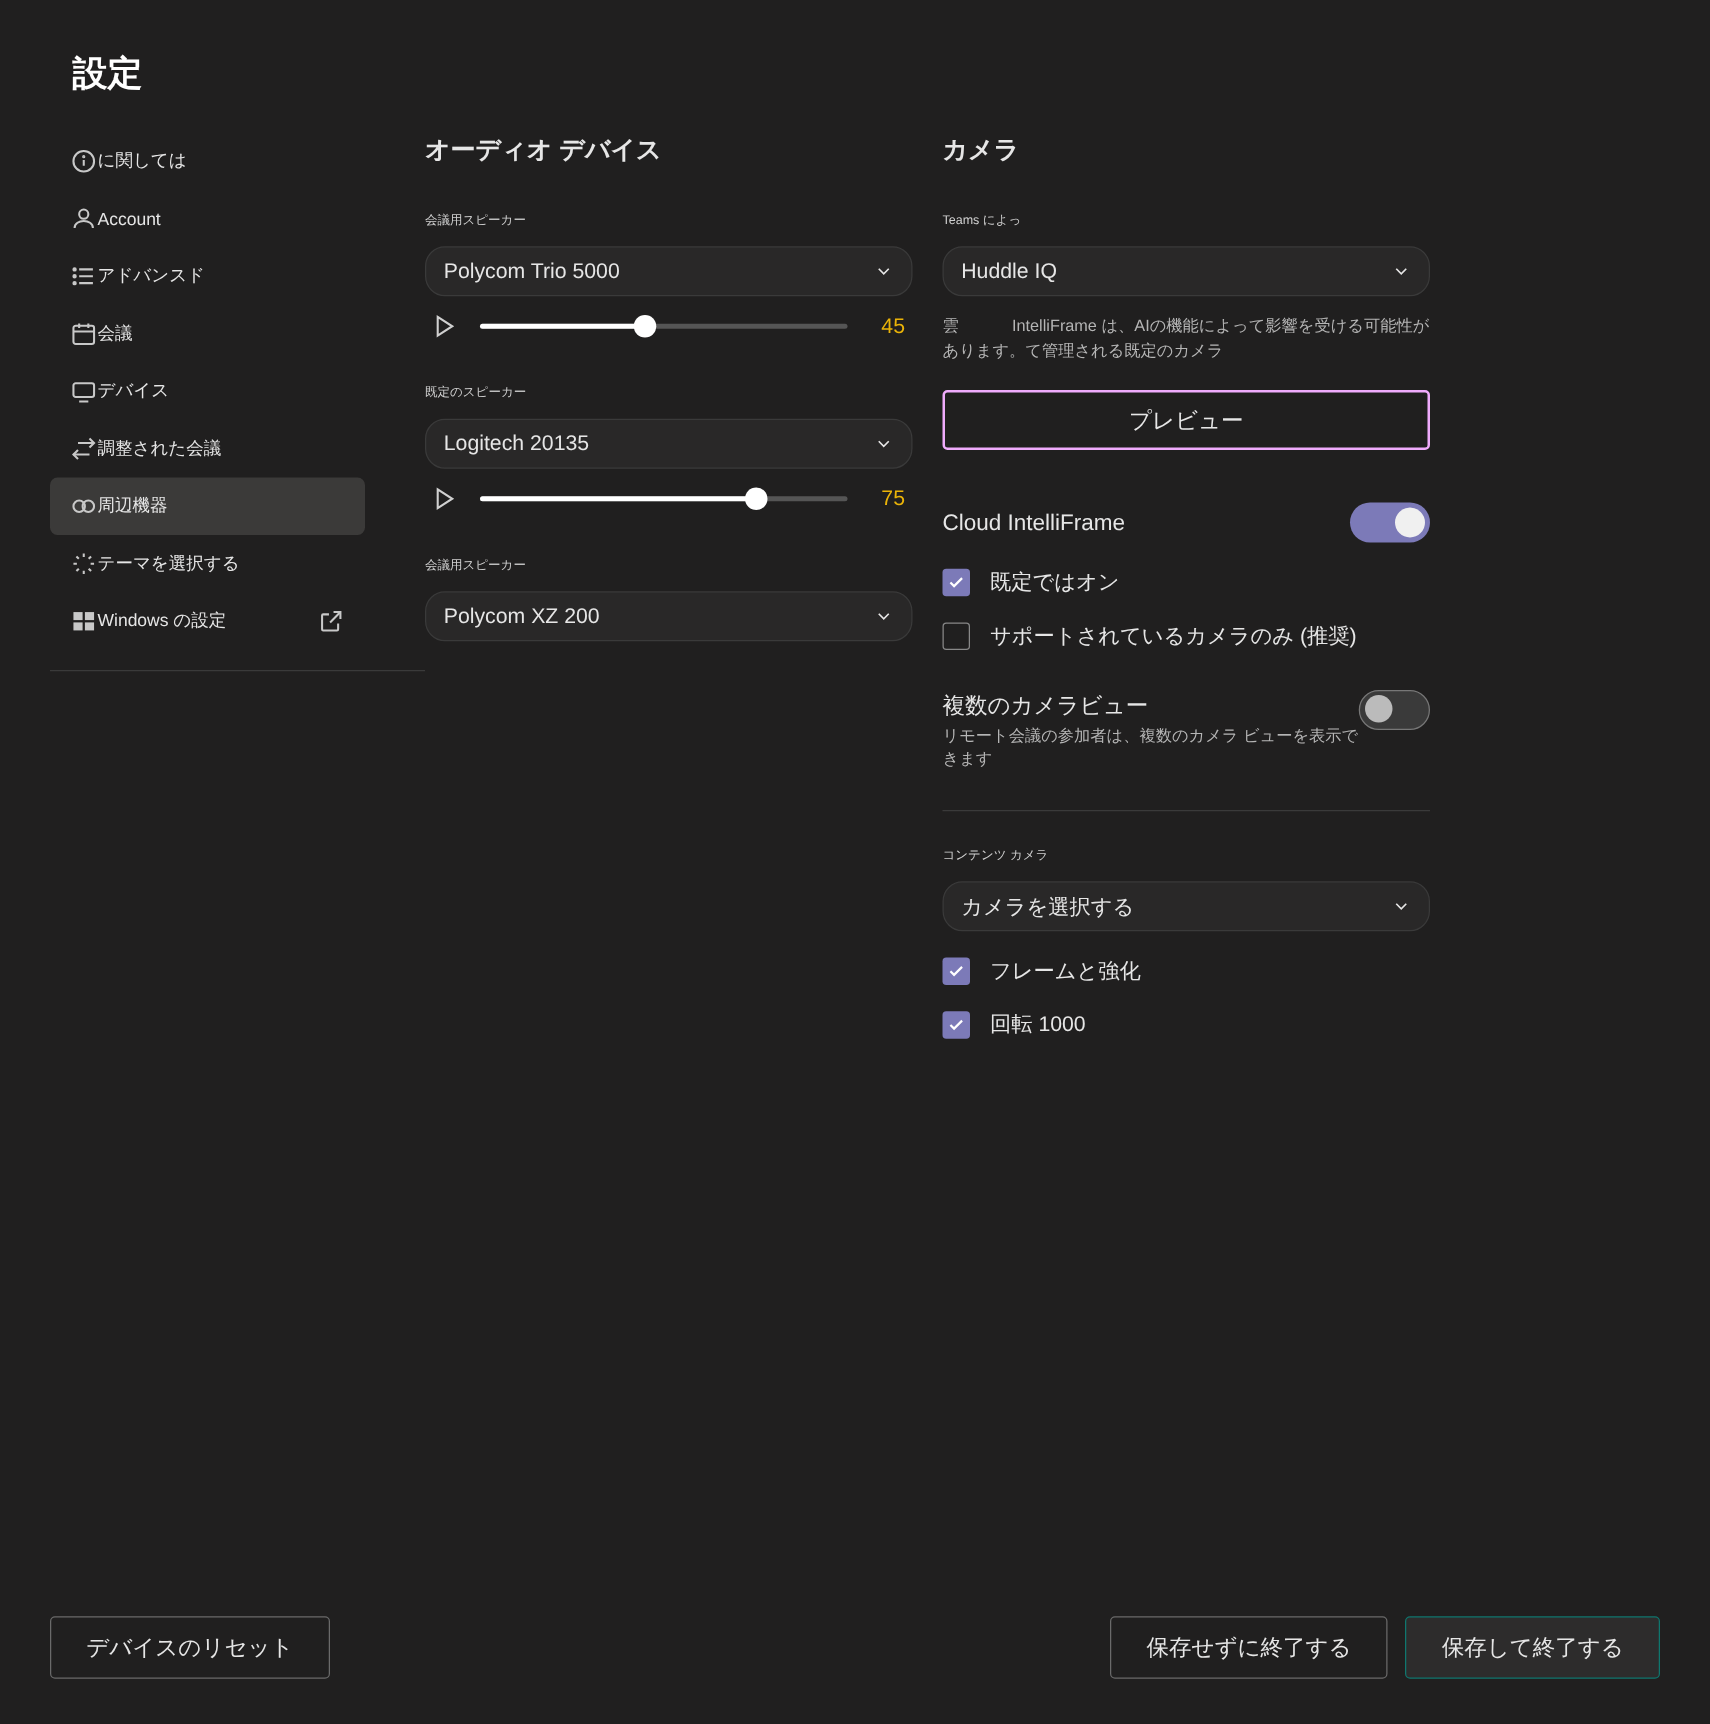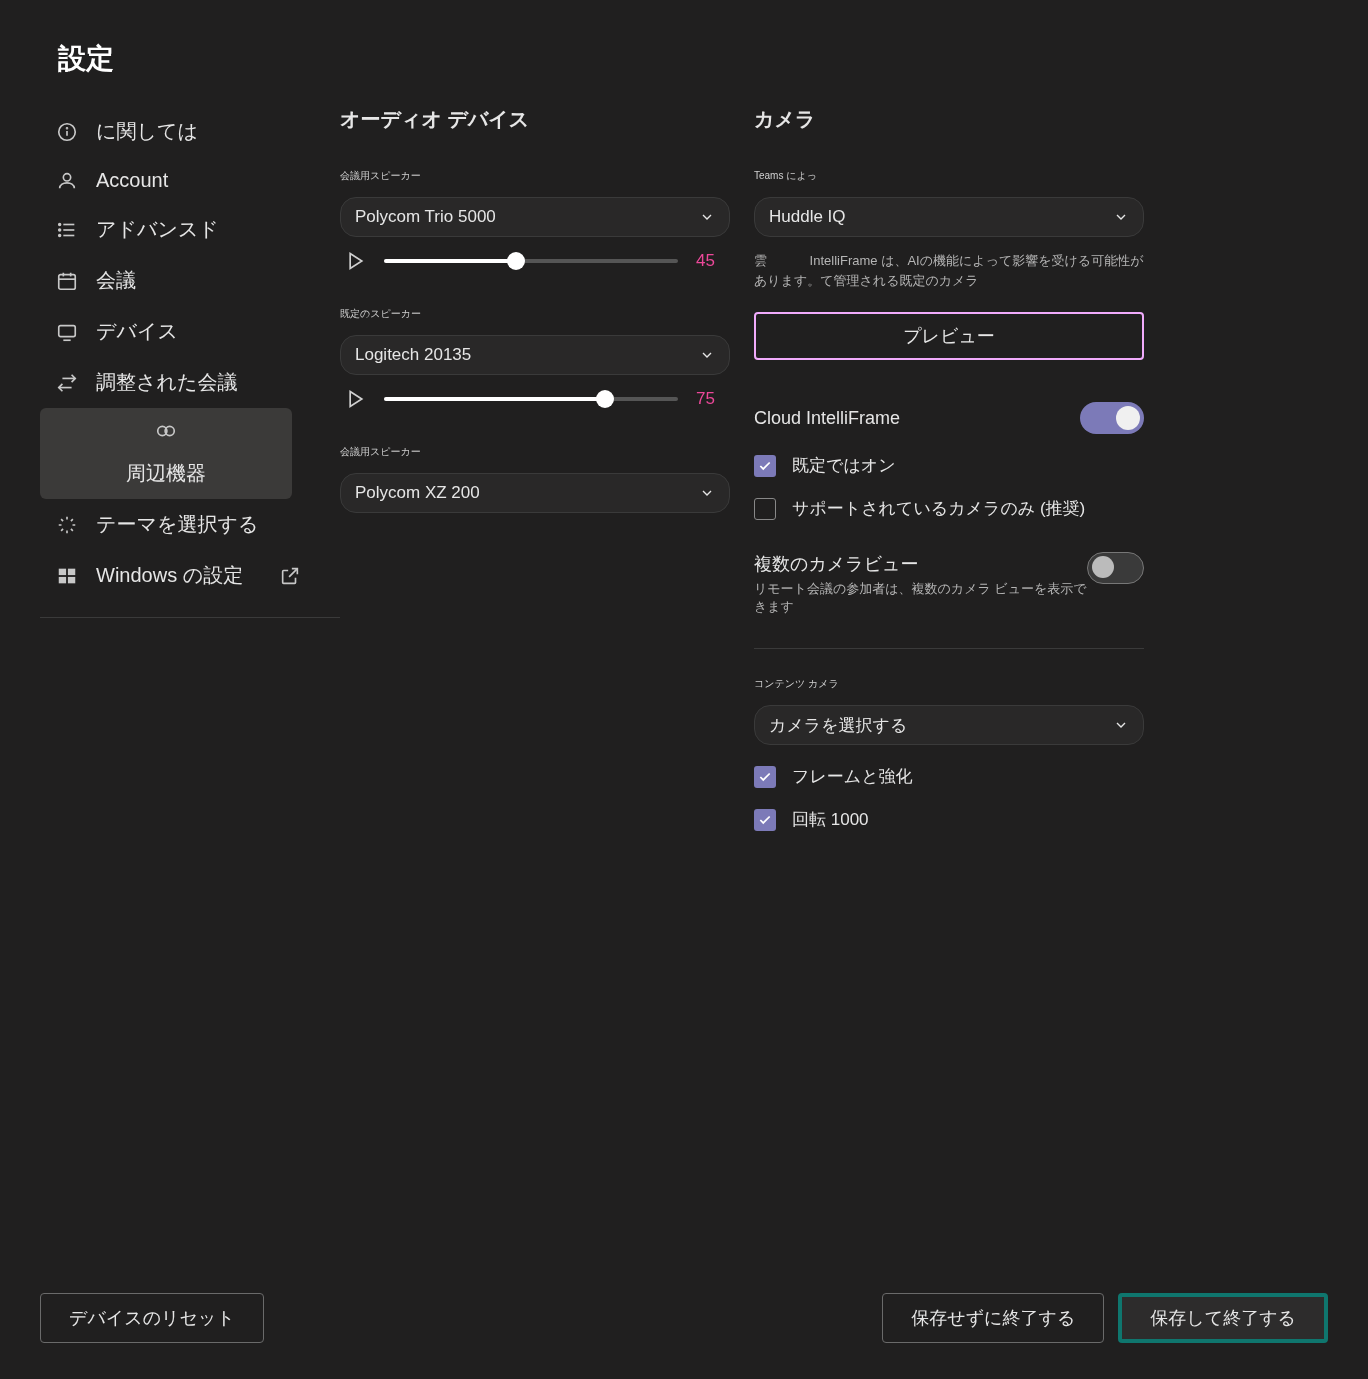--- a/index.html
+++ b/index.html
@@ -2,57 +2,57 @@
 <html><head>
 <meta charset="utf-8">
 <style>
   * { box-sizing: border-box; margin: 0; padding: 0; }
   html, body { width: 1368px; height: 1379px; background: #201f1f; color: #fff; font-family: "Segoe UI", "Yu Gothic UI", sans-serif; overflow: hidden; }
   .app { display: flex; flex-direction: column; height: 100%; padding: 40px 40px 36px 40px; }
   .title { font-size: 28px; font-weight: 600; margin-bottom: 28px; margin-left: 18px; }
   .body { display: flex; flex: 1; overflow: hidden; }
   .sidebar { width: 300px; display: flex; flex-direction: column; }
   .sidebar-inner { padding-right: 48px; border-bottom: 1px solid #3a3a3a; padding-bottom: 16px; }
-  .nav-item { display: flex; align-items: center; gap: 18px; padding: 12px 16px; border-radius: 6px; font-size: 20px; color: #e6e6e6; cursor: pointer; white-space: nowrap; }
-  .nav-item.selected { background: #3b3a39; flex-direction: column; }
+  .nav-item { display: flex; align-items: center; padding: 12px 16px; border-radius: 6px; font-size: 14px; color: #e6e6e6; cursor: pointer; white-space: nowrap; }
+  .nav-item.selected { background: #3b3a39; }
   .nav-item .icon { width: 22px; height: 22px; flex: 0 0 22px; display: flex; align-items: center; justify-content: center; color: #c8c8c8; }
   .nav-item .spacer { flex: 1; }
   .content { flex: 1; display: flex; gap: 24px; }
   .col { width: 390px; display: flex; flex-direction: column; }
   .section-title { font-size: 20px; font-weight: 600; color: #e6e6e6; margin-bottom: 36px; }
   .field-label { font-size: 10px; color: #d0d0d0; margin-bottom: 14px; }
   .select { background: #292828; border: 1px solid #3a3a3a; border-radius: 16px; height: 40px; display: flex; align-items: center; justify-content: space-between; padding: 0 14px; font-size: 17px; color: #e6e6e6; cursor: pointer; }
   .select .chev { width: 16px; height: 16px; }
   .slider-row { display: flex; align-items: center; gap: 18px; padding: 14px 6px 0 6px; }
   .slider-row .play { width: 20px; height: 20px; color: #d0d0d0; cursor: pointer; }
   .slider-track { position: relative; flex: 1; height: 4px; background: #555; border-radius: 2px; }
   .slider-fill { position: absolute; left: 0; top: 0; bottom: 0; background: #fff; border-radius: 2px; }
   .slider-thumb { position: absolute; top: 50%; width: 18px; height: 18px; background: #fff; border-radius: 50%; transform: translate(-50%, -50%); }
-  .slider-val { width: 28px; text-align: left; font-size: 17px; color: #ec4899; }
+  .slider-val { width: 28px; text-align: right; font-size: 17px; color: #eab308; }
   .spacer-block { height: 36px; }
   .note { font-size: 13px; color: #b5b5b5; line-height: 1.5; margin-top: 14px; }
   .outline-btn { height: 48px; border: 2px solid #f0abfc; border-radius: 4px; display: flex; align-items: center; justify-content: center; font-size: 18px; color: #e6e6e6; cursor: pointer; margin-top: 22px; background: transparent; }
   .row-between { display: flex; align-items: center; justify-content: space-between; margin-top: 42px; }
   .toggle { width: 64px; height: 32px; border-radius: 16px; background: #7c7ab8; position: relative; cursor: pointer; }
   .toggle .knob { position: absolute; top: 4px; width: 24px; height: 24px; border-radius: 50%; background: #f0f0f0; }
   .toggle.on .knob { right: 4px; }
   .toggle.off { background: #3a3a3a; border: 1px solid #777; }
   .toggle.off .knob { left: 4px; top: 3px; width: 22px; height: 22px; background: #bbb; }
   .checkbox-row { display: flex; align-items: center; gap: 16px; margin-top: 20px; font-size: 17px; color: #e6e6e6; }
   .checkbox { width: 22px; height: 22px; border-radius: 3px; display: flex; align-items: center; justify-content: center; flex: 0 0 22px; }
   .checkbox.checked { background: #7c7ab8; }
   .checkbox.unchecked { border: 1.5px solid #888; }
   .checkbox.checked svg { width: 14px; height: 14px; color: #fff; }
   .sub-note { font-size: 13px; color: #b5b5b5; margin-top: 4px; }
   .hr { height: 1px; background: #3a3a3a; margin-top: 32px; }
   .footer { display: flex; justify-content: space-between; align-items: center; padding-top: 24px; }
   .footer-right { display: flex; gap: 14px; }
   .btn { height: 50px; padding: 0 28px; border-radius: 4px; display: flex; align-items: center; justify-content: center; font-size: 18px; cursor: pointer; }
   .btn.outline { border: 1px solid #6a6a6a; color: #e6e6e6; background: transparent; }
-  .btn.solid { background: #2d2c2c; border: 4px solid #0f766e; color: #e6e6e6; }
+  .btn.solid { background: #2d2c2c; border: 1px solid #0f766e; color: #e6e6e6; }
   .col-right .field-label { margin-top: 0; }
   .toggle-group-label { font-size: 18px; color: #e6e6e6; }
 </style>
 </head>
 <body>
 
 <div class="app">
   <div class="title">設定</div>
   <div class="body">
     <div class="sidebar">

